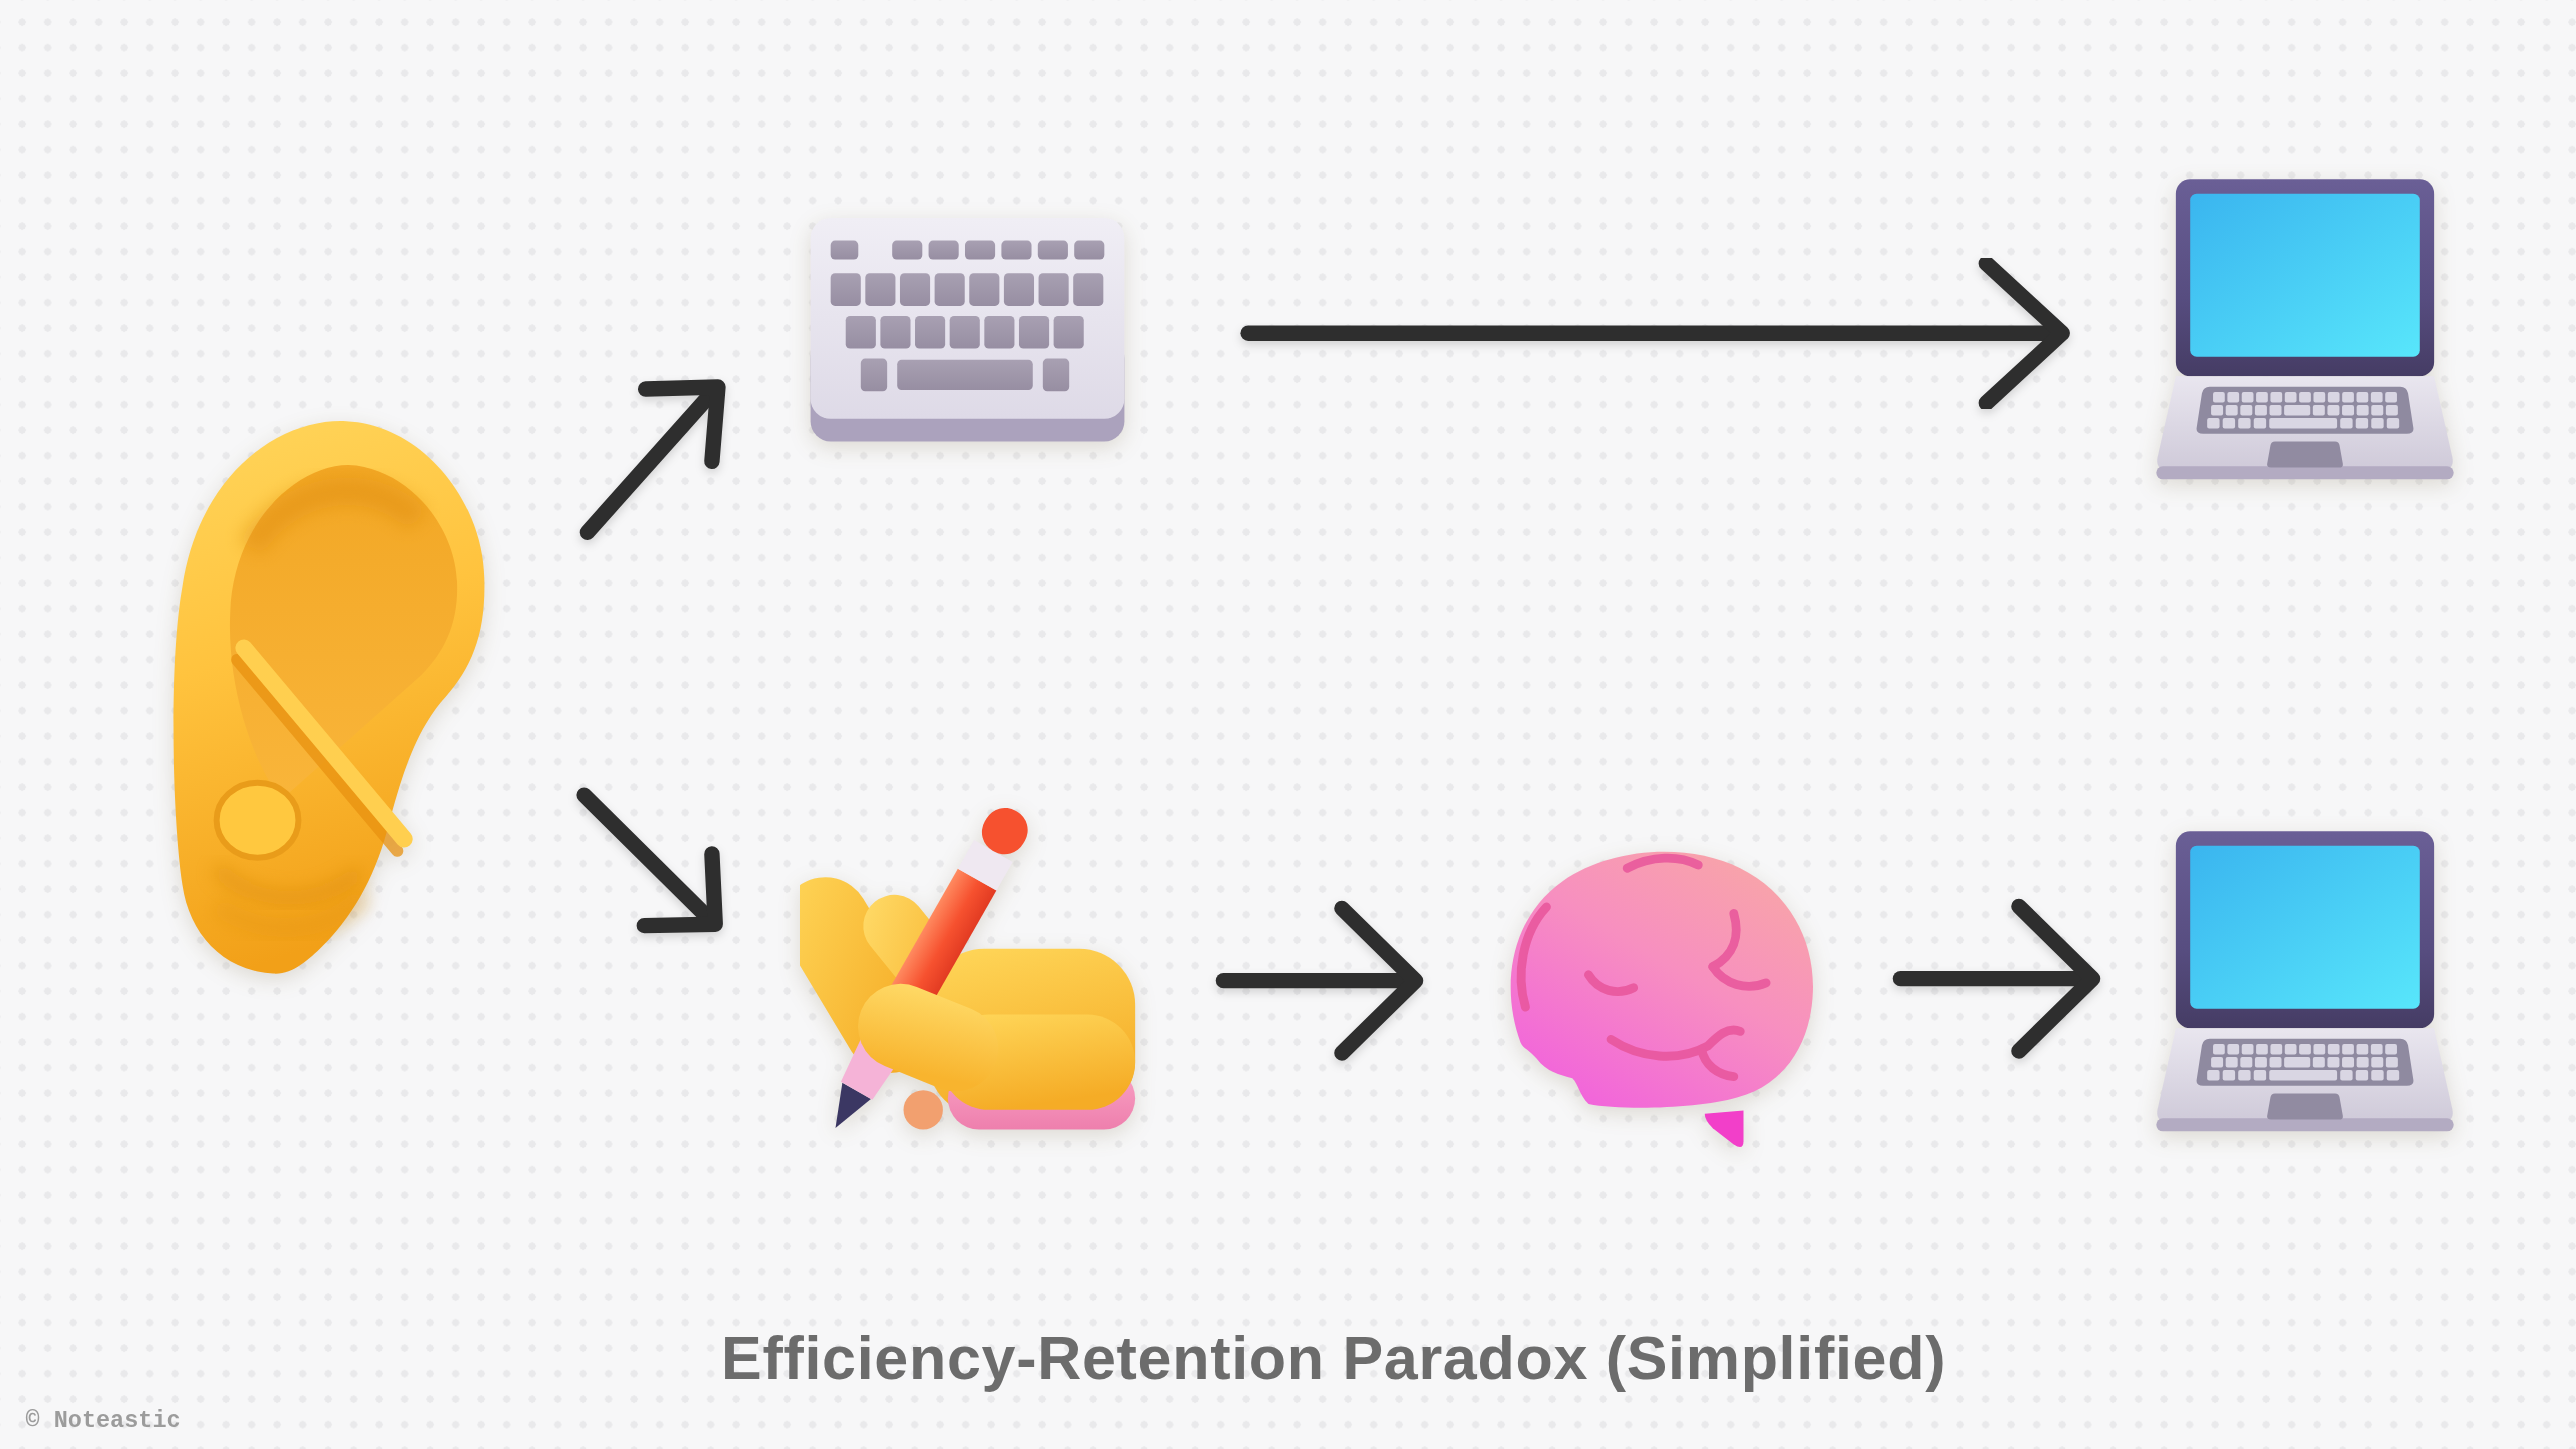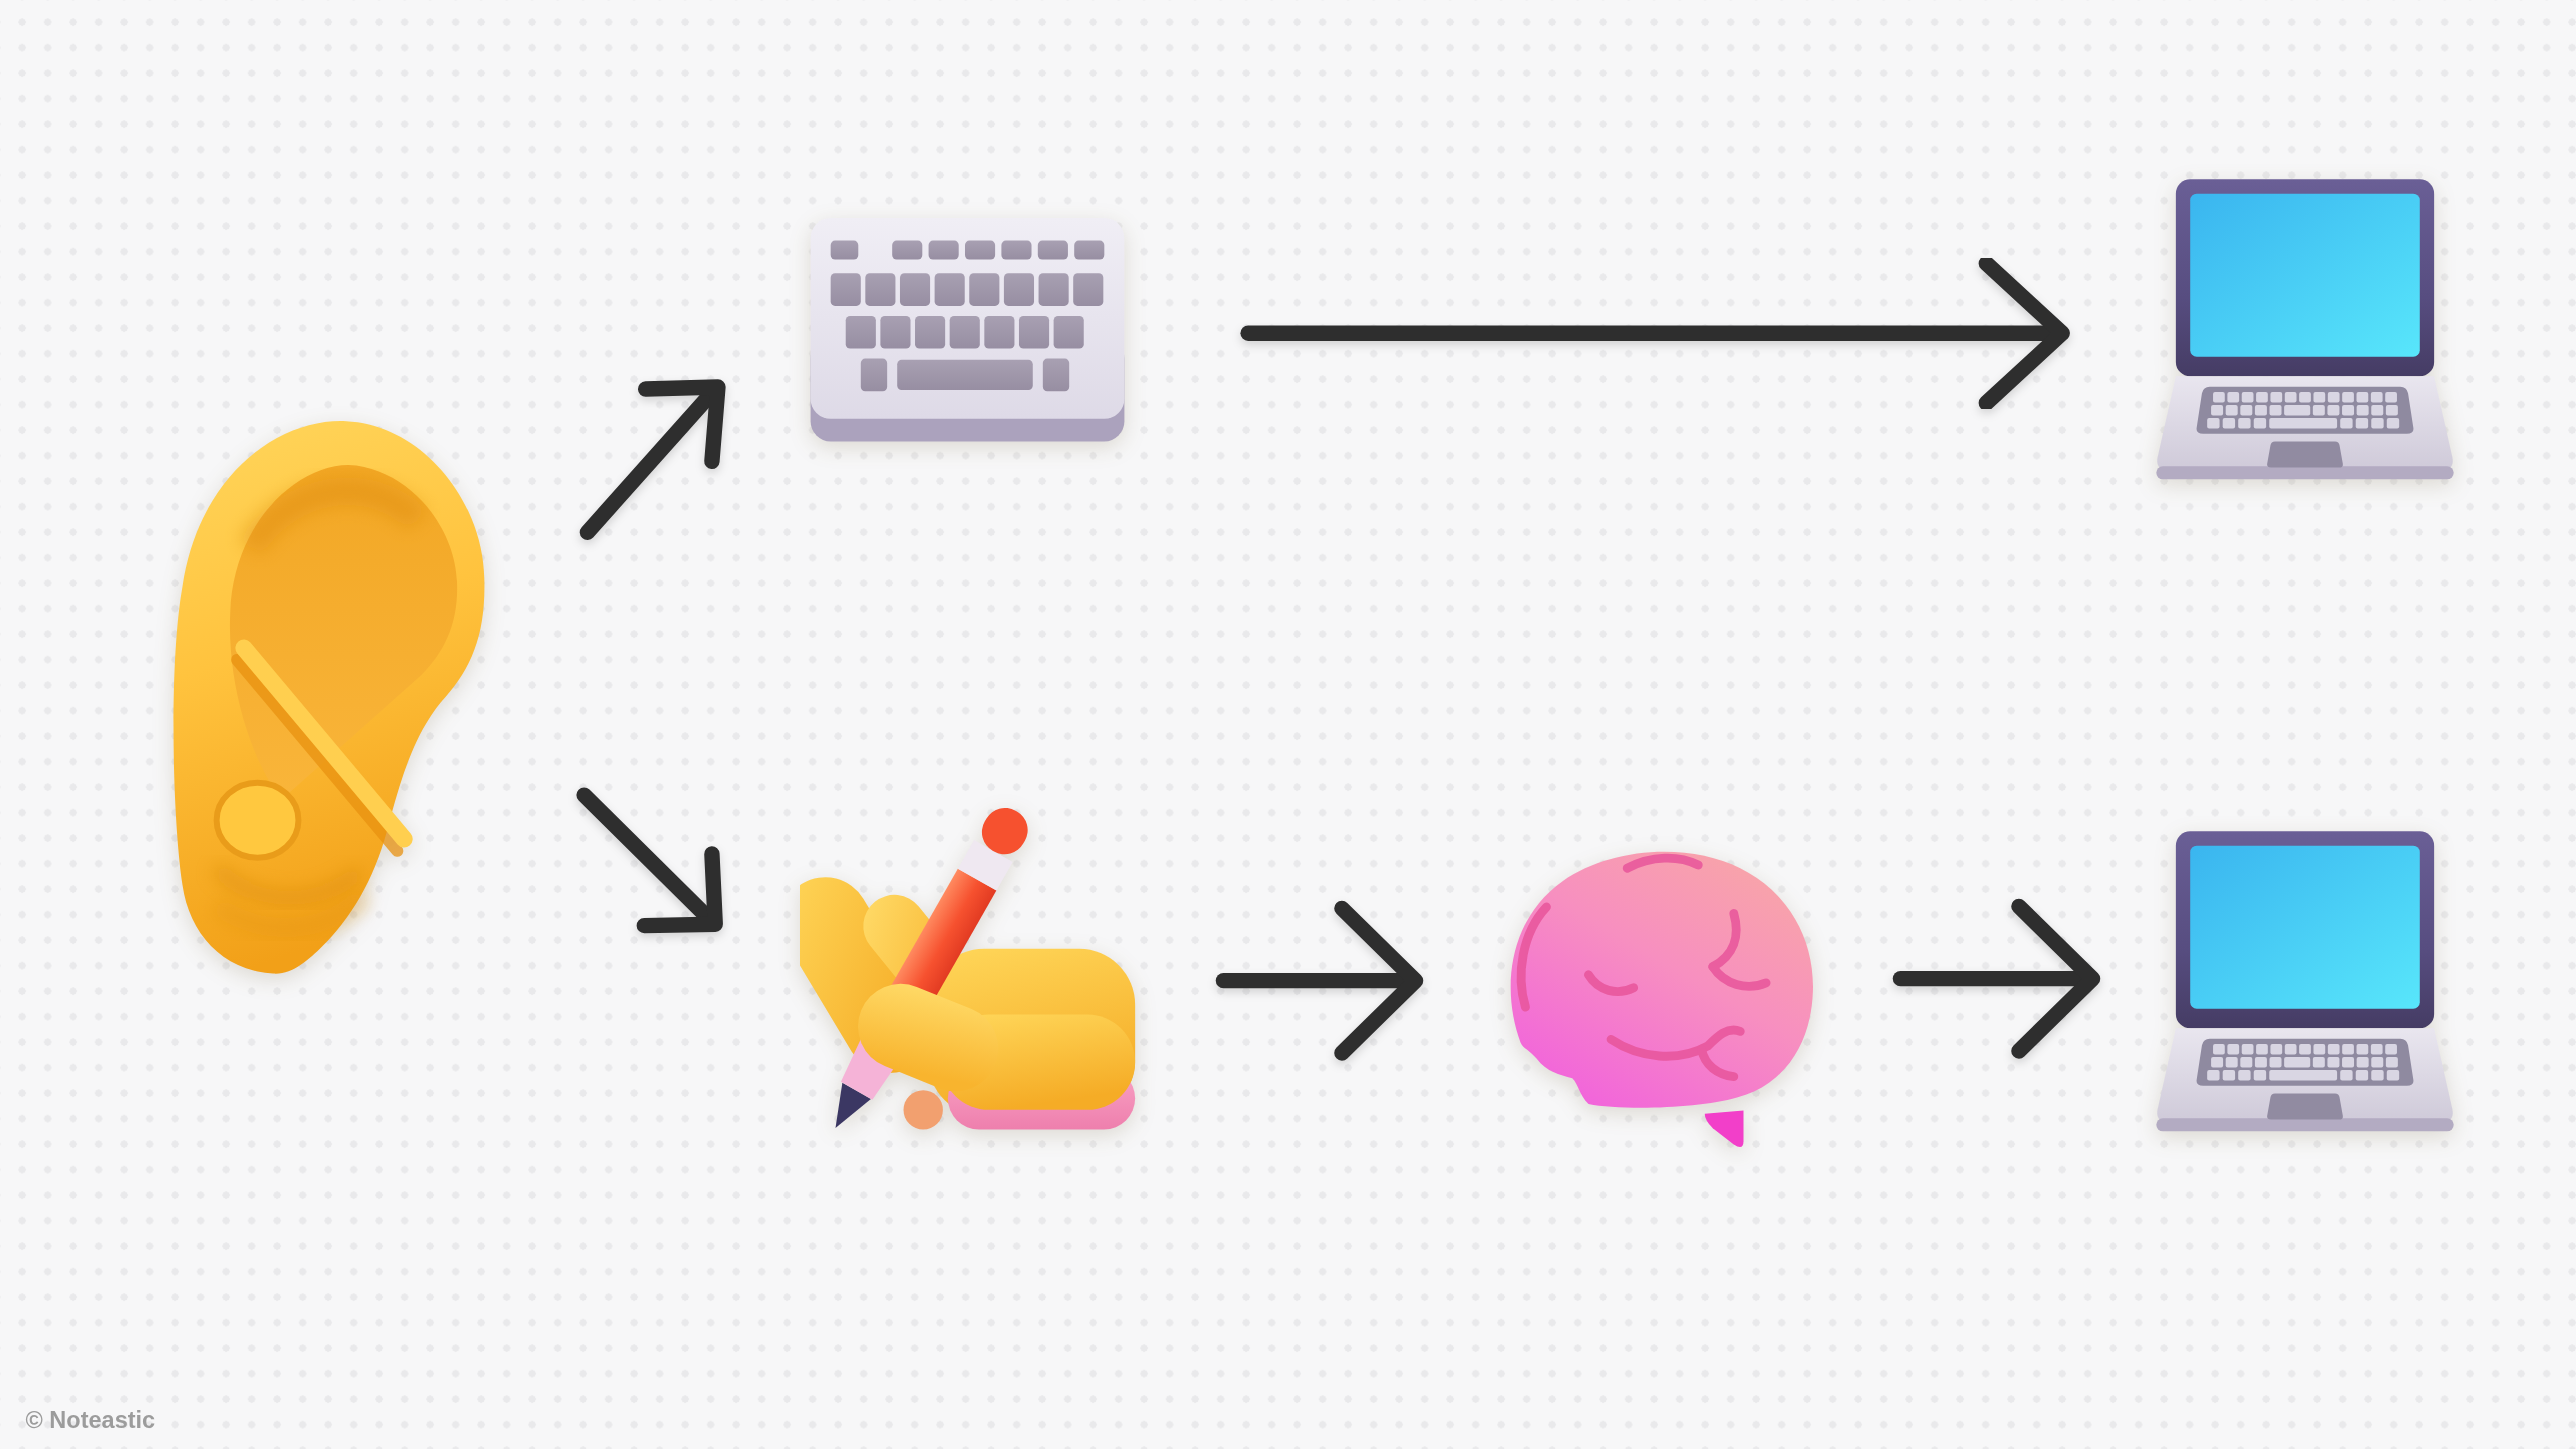--- a/index.html
+++ b/index.html
@@ -315,17 +315,18 @@
           <rect x="87.6" y="184" width="52" height="8" rx="1.5"></rect>
           <rect x="142" y="184" width="9.5" height="8" rx="1.5"></rect>
           <rect x="153.9" y="184" width="9.5" height="8" rx="1.5"></rect>
           <rect x="165.8" y="184" width="9.5" height="8" rx="1.5"></rect>
           <rect x="177.7" y="184" width="9.5" height="8" rx="1.5"></rect>
       </g>
       <path d="M 92,202 L 138,202 Q 141,202 141.5,205 L 144,219 Q 144.5,222 141,222 L 89,222 Q 85.5,222 86,219 L 88.5,205 Q 89,202 92,202 Z" fill="#918BA1"></path>
     </svg>
   </div>
 
-
-  <div class="abs watermark" style="left:25.5px;top:1407px;">© Noteastic</div>
+  <div class="abs title" style="left:721px;top:1323px;">Efficiency-Retention Paradox (Simplified)</div>
+
+  <div class="abs watermark" style="left:25.5px;top:1407px;font-family:Liberation Mono, monospace;">© Noteastic</div>
 
 </div>
 
 
 </body></html>

